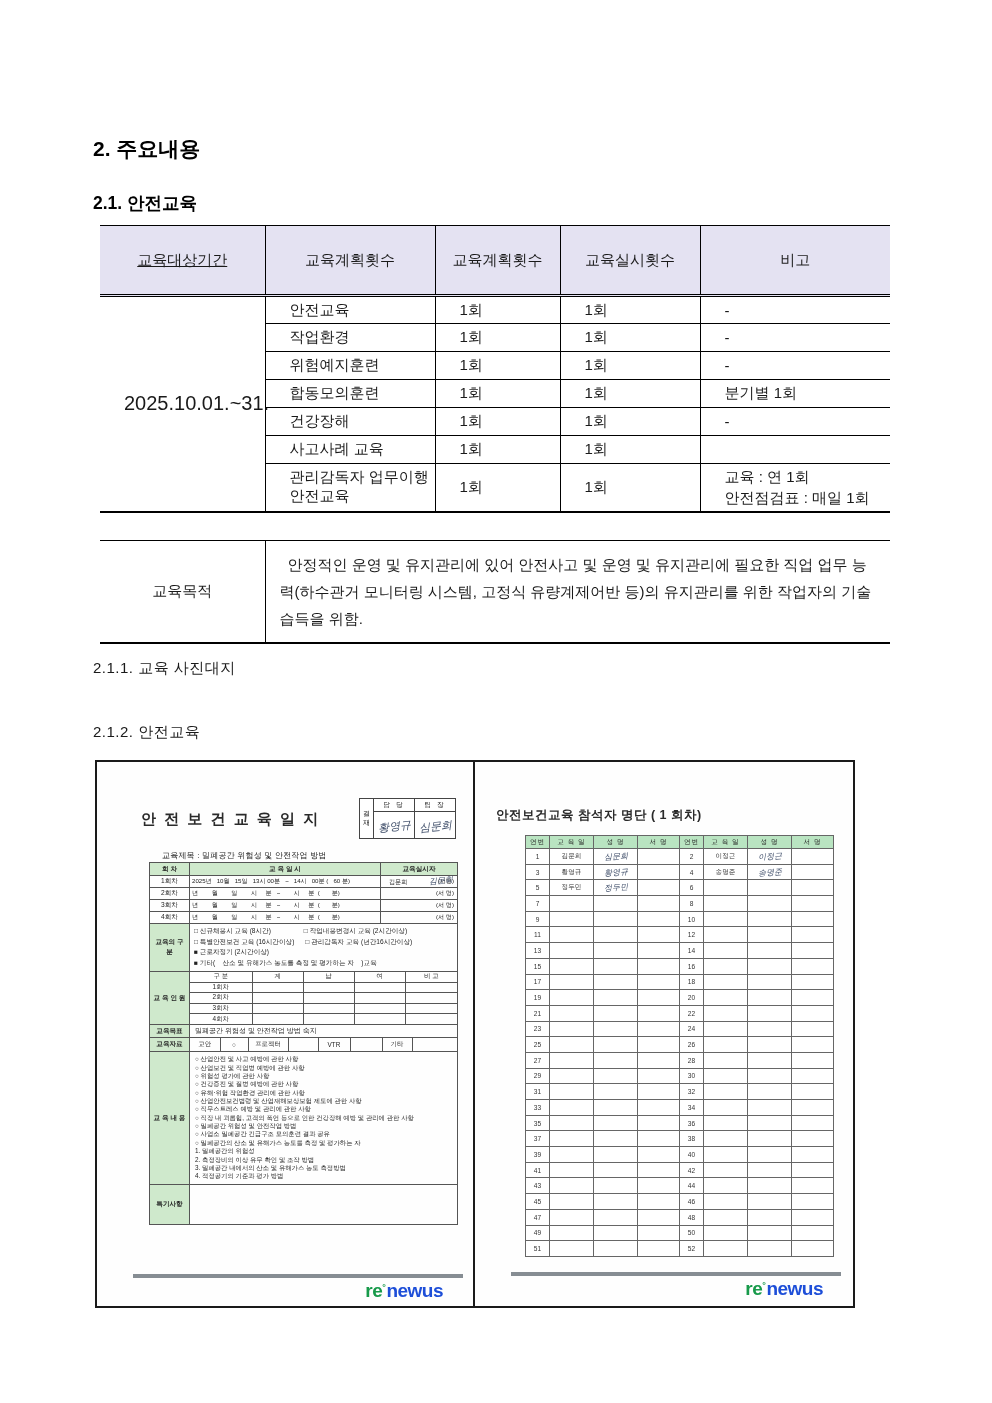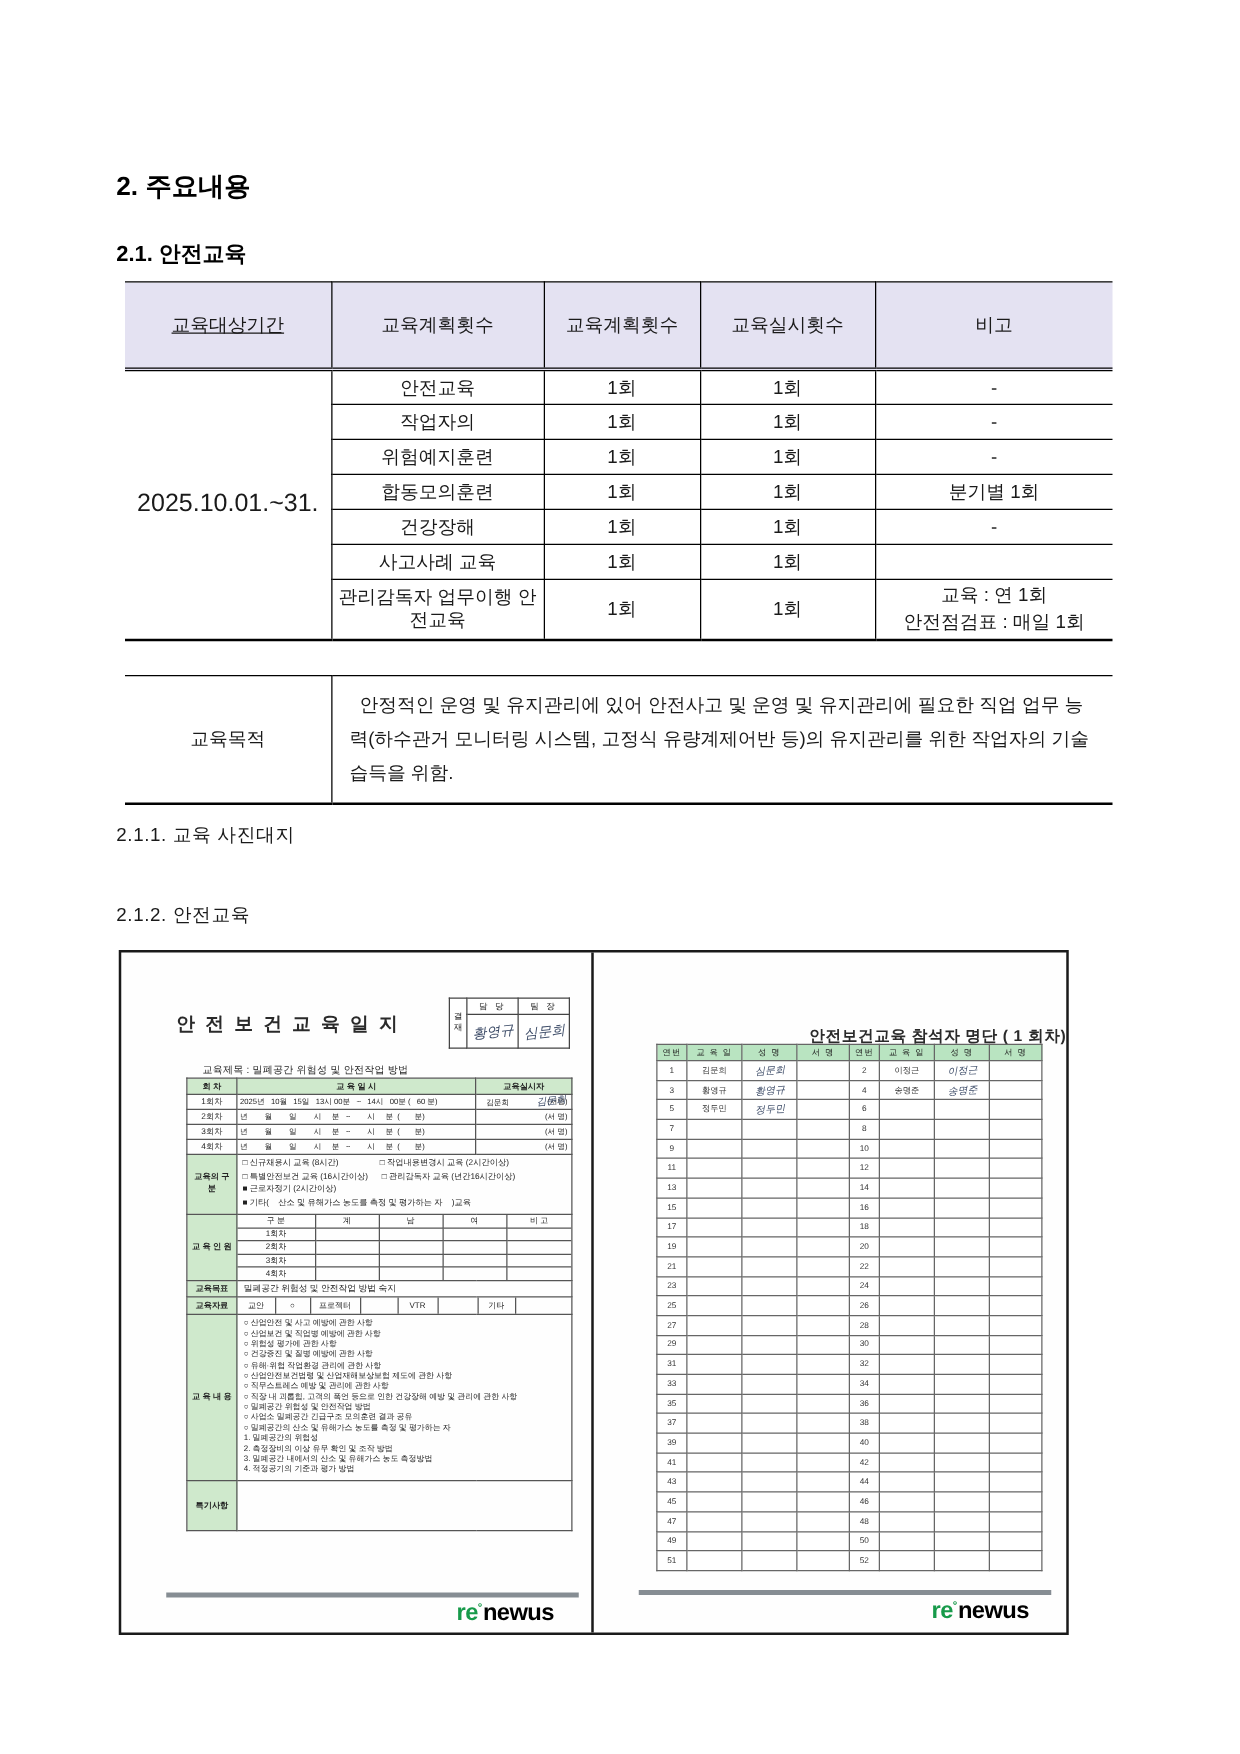--- a/index.html
+++ b/index.html
@@ -20,21 +20,21 @@
     position:absolute; left:100px; top:225px; width:790px;
     border-collapse:collapse; table-layout:fixed; font-size:15px; color:#1a1a1a;
   }
   .plan th {
     background:#e4e2f2; font-weight:normal; height:70px; text-align:center;
     border-top:1.5px solid #000; border-bottom:3px double #000;
     border-left:1.5px solid #000; border-right:1.5px solid #000;
   }
   .plan th:first-child { border-left:none;text-decoration:underline; }
   .plan th:last-child  { border-right:none; }
-  .plan td { border:1px solid #000; text-align:center; height:28px; }
+  .plan td { border:1px solid #000; height:28px;padding-left:24px; }
   .plan td.period { border-left:none; border-bottom:2.5px solid #000; font-size:20px; }
   .plan td:last-child { border-right:none; }
   .plan tr.r7 td { height:48px; border-bottom:2.5px solid #000; }
   .plan .note2line div { line-height:1.45; }
 
   
   table.purpose {
     position:absolute; left:100px; top:540px; width:790px;
     border-collapse:collapse; table-layout:fixed; font-size:15px; color:#1a1a1a;
   }
@@ -88,39 +88,39 @@
   .ptab tr:last-child td,  .mtab tr td { border-bottom:none; }
   .ptab tr td { border-top:1px solid #555; }
   .ptab tr:first-child td { border-top:none; }
   .log td.obj { text-align:left; font-size:7px; padding-left:5px; height:13px; }
   .log td.cont { padding:3px 5px; text-align:left; vertical-align:top; }
   .content-line { font-size:6.35px; line-height:1.32; white-space:nowrap; overflow:hidden; color:#222; }
   .log tr.specrow td { height:40px; }
   .log td.lab { line-height:1.5; }
 
   
-  .rtitle { position:absolute; left:0; right:0; top:59px; text-align:right;
-            font-size:12.5px; font-weight:bold; color:#2a2a2a; letter-spacing:0.5px; }
+  .rtitle { position:absolute; left:0; right:0; top:45px; text-align:left;
+            font-size:12.5px; font-weight:bold; color:#2a2a2a; letter-spacing:0.5px;padding-left:21px; }
   table.att { position:absolute; left:50px; top:73px; width:308px;
               border-collapse:collapse; table-layout:fixed; font-size:6.6px; color:#333; }
   .att td { border:1px solid #666; text-align:center; padding:0; vertical-align:middle; }
   .att thead td { background:#b9e4c1; height:13px; letter-spacing:1px; color:#222; }
   .att tbody td { height:15.7px; background:#fff; }
   .att .asig { font-size:8px; transform:rotate(-4deg); }
 
   
   .bar { position:absolute; left:36px; width:330px; height:4px; background:#868d93; }
   .panel.left  .bar { top:512px; }
   .panel.right .bar { top:510px; }
   .logo { position:absolute; right:30px; font-weight:bold; font-size:19px; letter-spacing:-0.5px; }
   .panel.left  .logo { top:518px; }
   .panel.right .logo { top:516px; }
   .lg-re  { color:#179a4a; }
   .lg-dot { color:#179a4a; font-size:9px; vertical-align:super; margin:0 1px 0 0; }
-  .lg-nw  { color:#000000; }
+  .lg-nw  { color:#1d4ed8; }
 </style>
 </head>
 <body>
 
 <div class="page">
 
   <div class="h1">2. 주요내용</div>
   <div class="h2">2.1. 안전교육</div>
 
   <table class="plan">
@@ -142,21 +142,21 @@
     </thead>
     <tbody>
       <tr>
         <td class="period" rowspan="7">2025.10.01.~31.</td>
         <td>안전교육</td>
         <td>1회</td>
         <td>1회</td>
         <td>-</td>
       </tr>
       <tr>
-        <td>작업자의</td>
+        <td>작업환경</td>
         <td>1회</td>
         <td>1회</td>
         <td>-</td>
       </tr>
       <tr>
         <td>위험예지훈련</td>
         <td>1회</td>
         <td>1회</td>
         <td>-</td>
       </tr>

